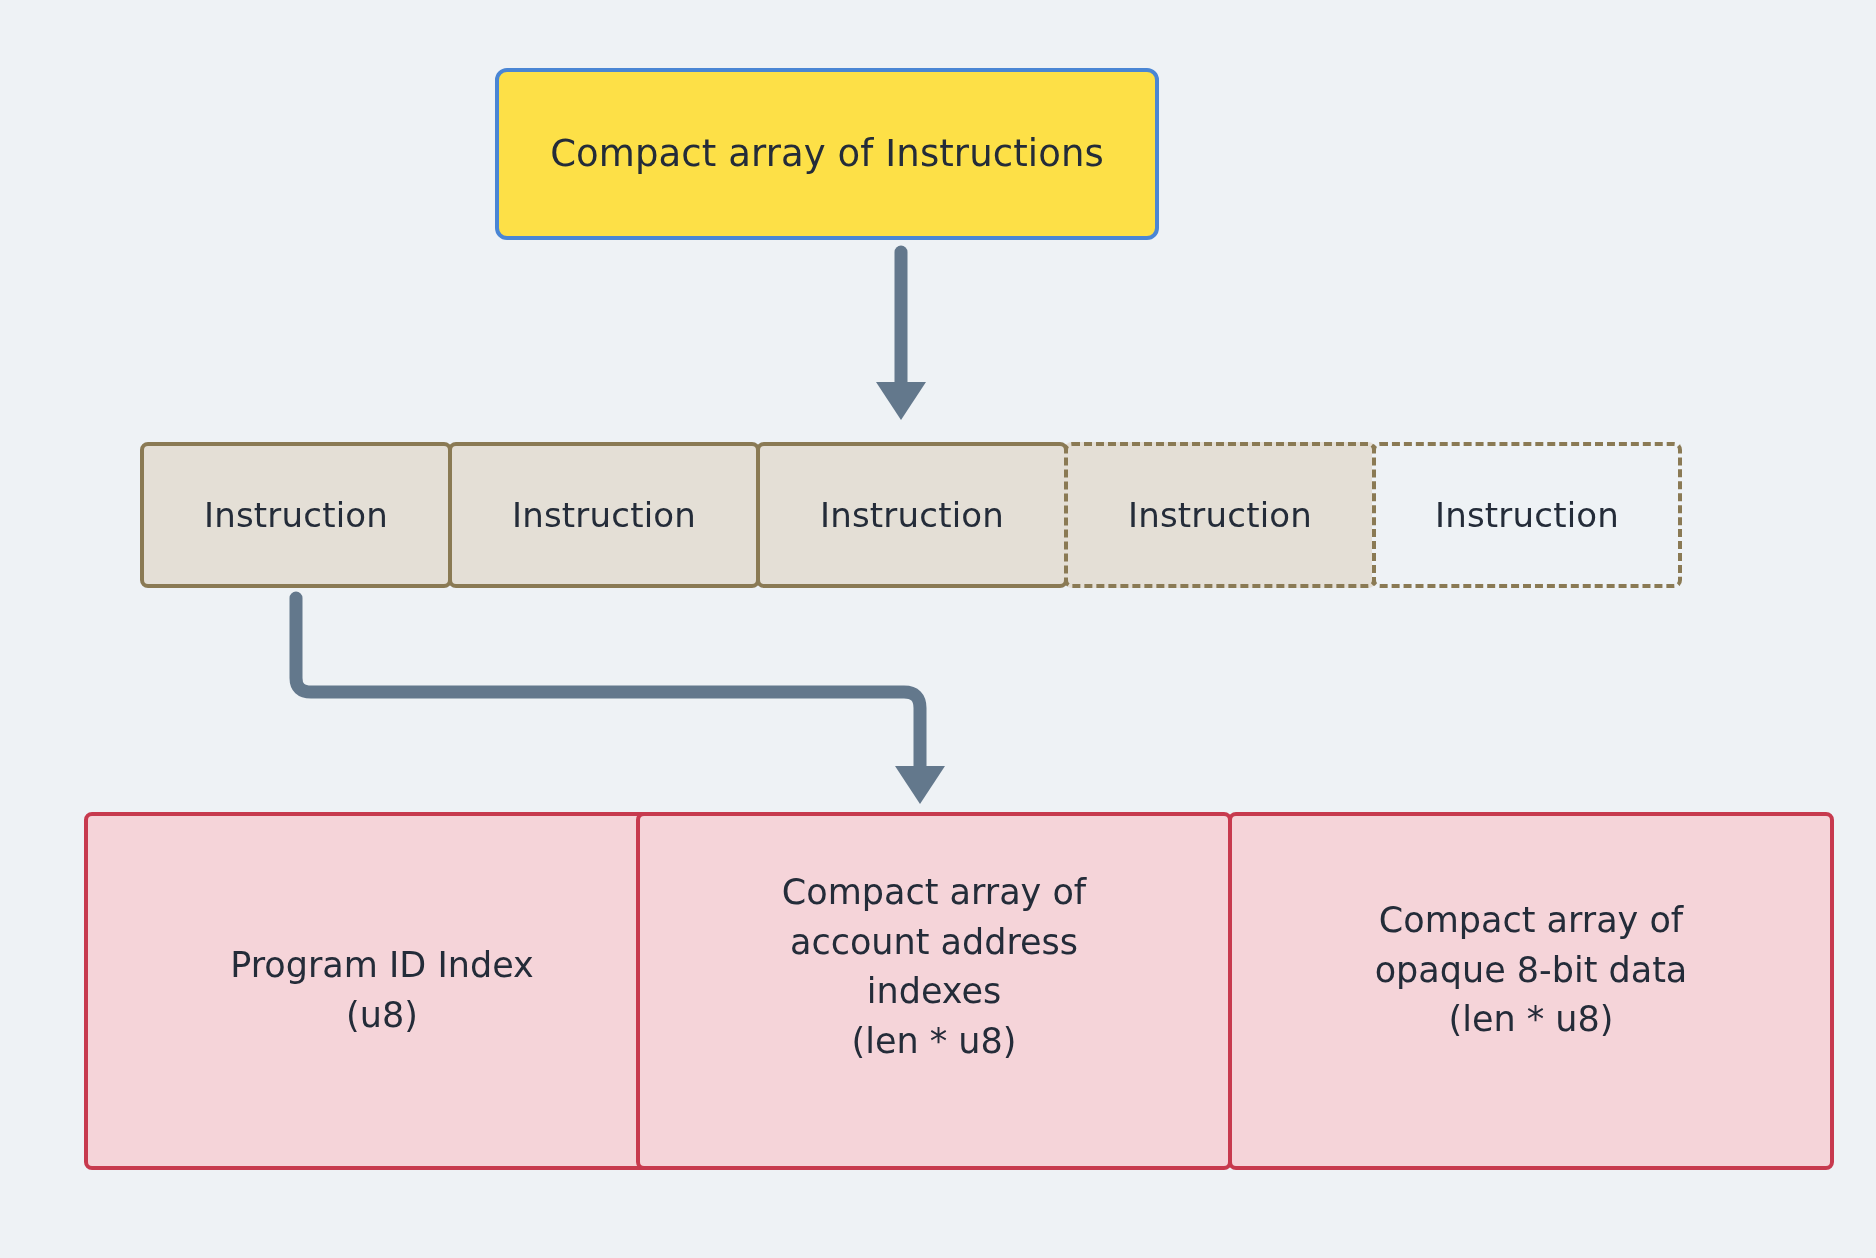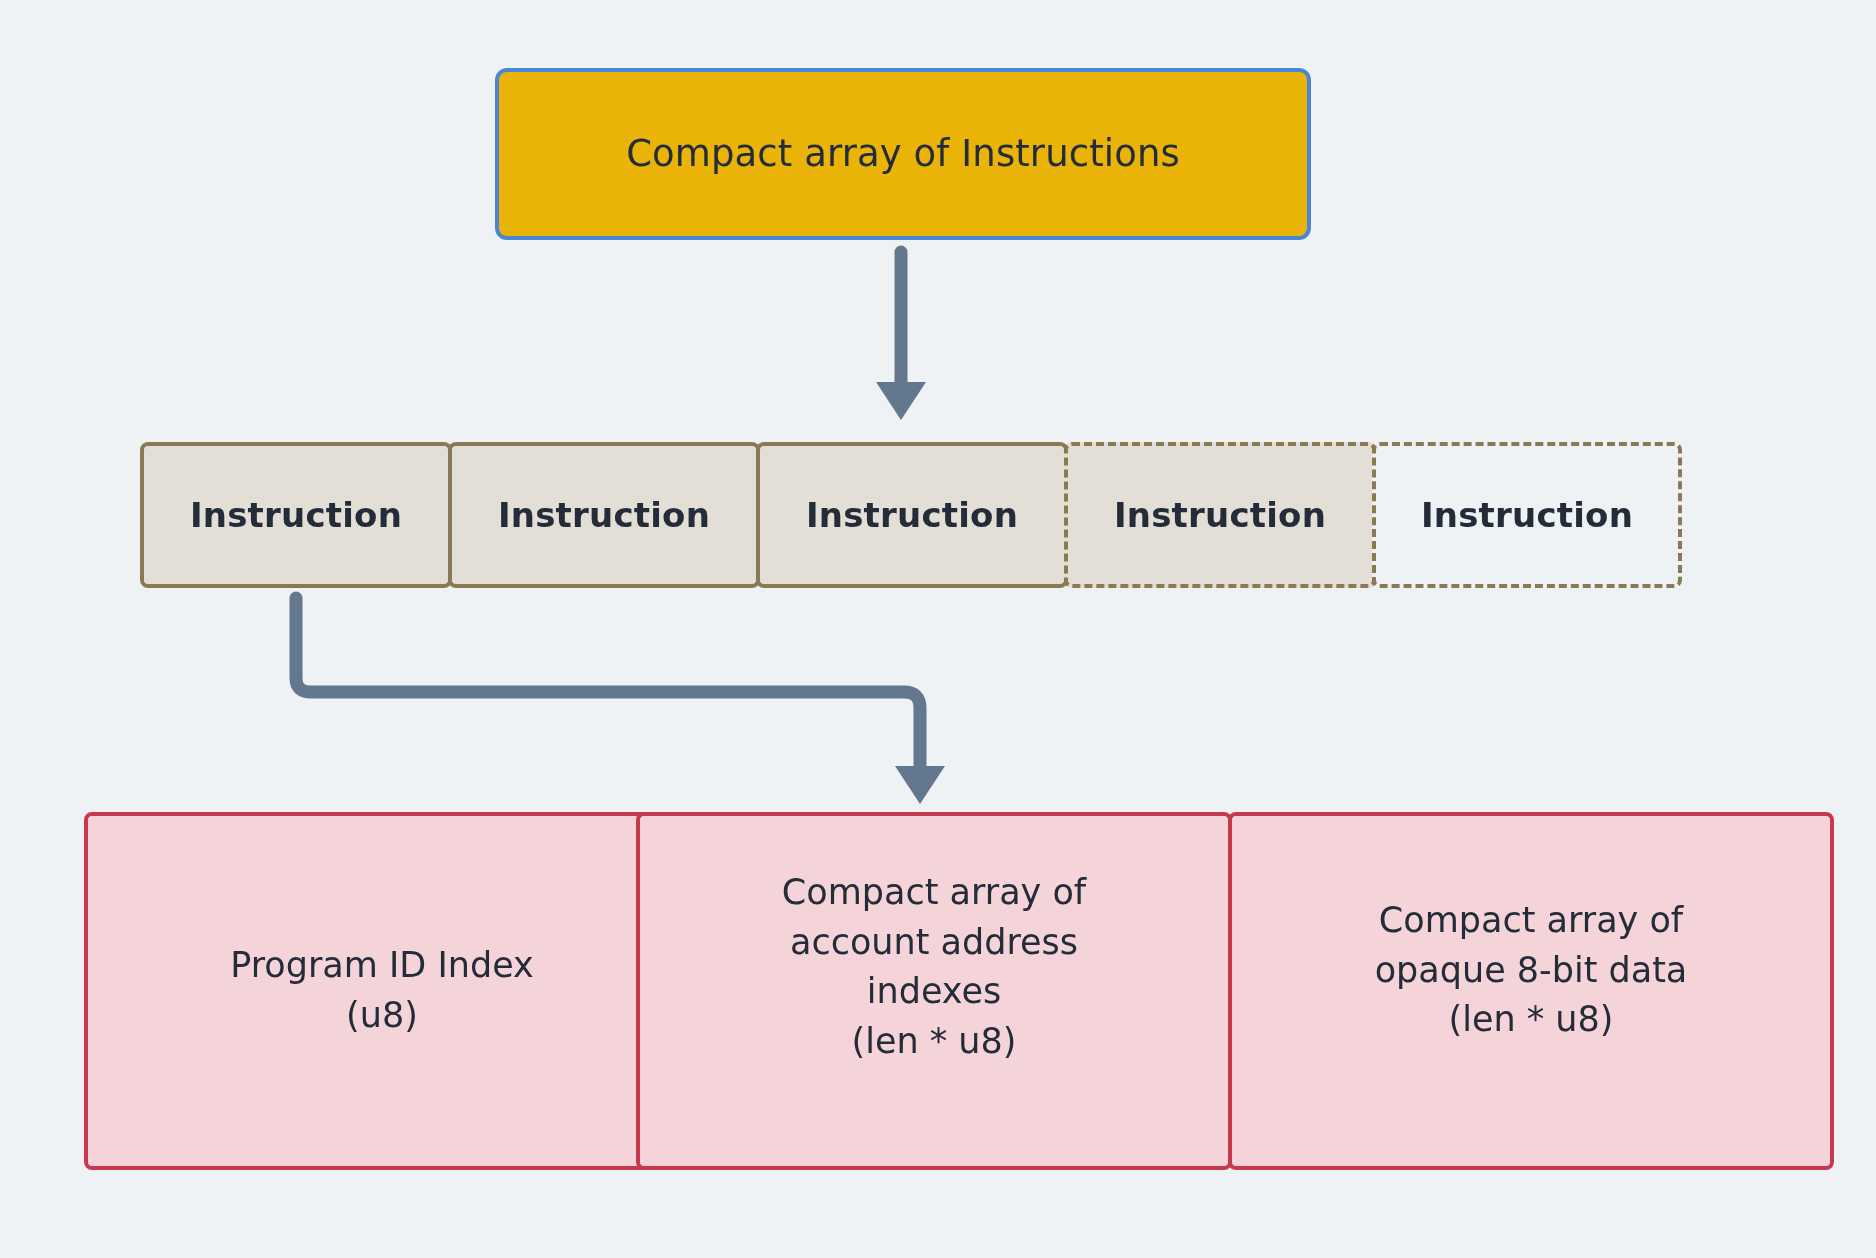--- a/index.html
+++ b/index.html
@@ -32,37 +32,36 @@
     text-align: center;
     line-height: 1.30;
     letter-spacing: 0.1px;
     white-space: pre-line;
   }
 
   
   .blue-box {
     left: 495px;
     top: 68px;
-    width: 816px;
+    width: 664px;
     height: 172px;
-    background: #eab308;
+    background: #fde047;
     border: 4px solid #4a86d4;
     border-radius: 12px;
     font-size: 37px;
     color: #242c39;
   }
 
   
   .instr-row {
     position: absolute;
     left: 140px;
     top: 442px;
     width: 1542px;
     height: 105px;
-    font-weight: bold;
   }
   .instr {
     position: absolute;
     box-sizing: border-box;
     top: 0;
     height: 146px;
     display: flex;
     align-items: center;
     justify-content: center;
     font-size: 34px;

